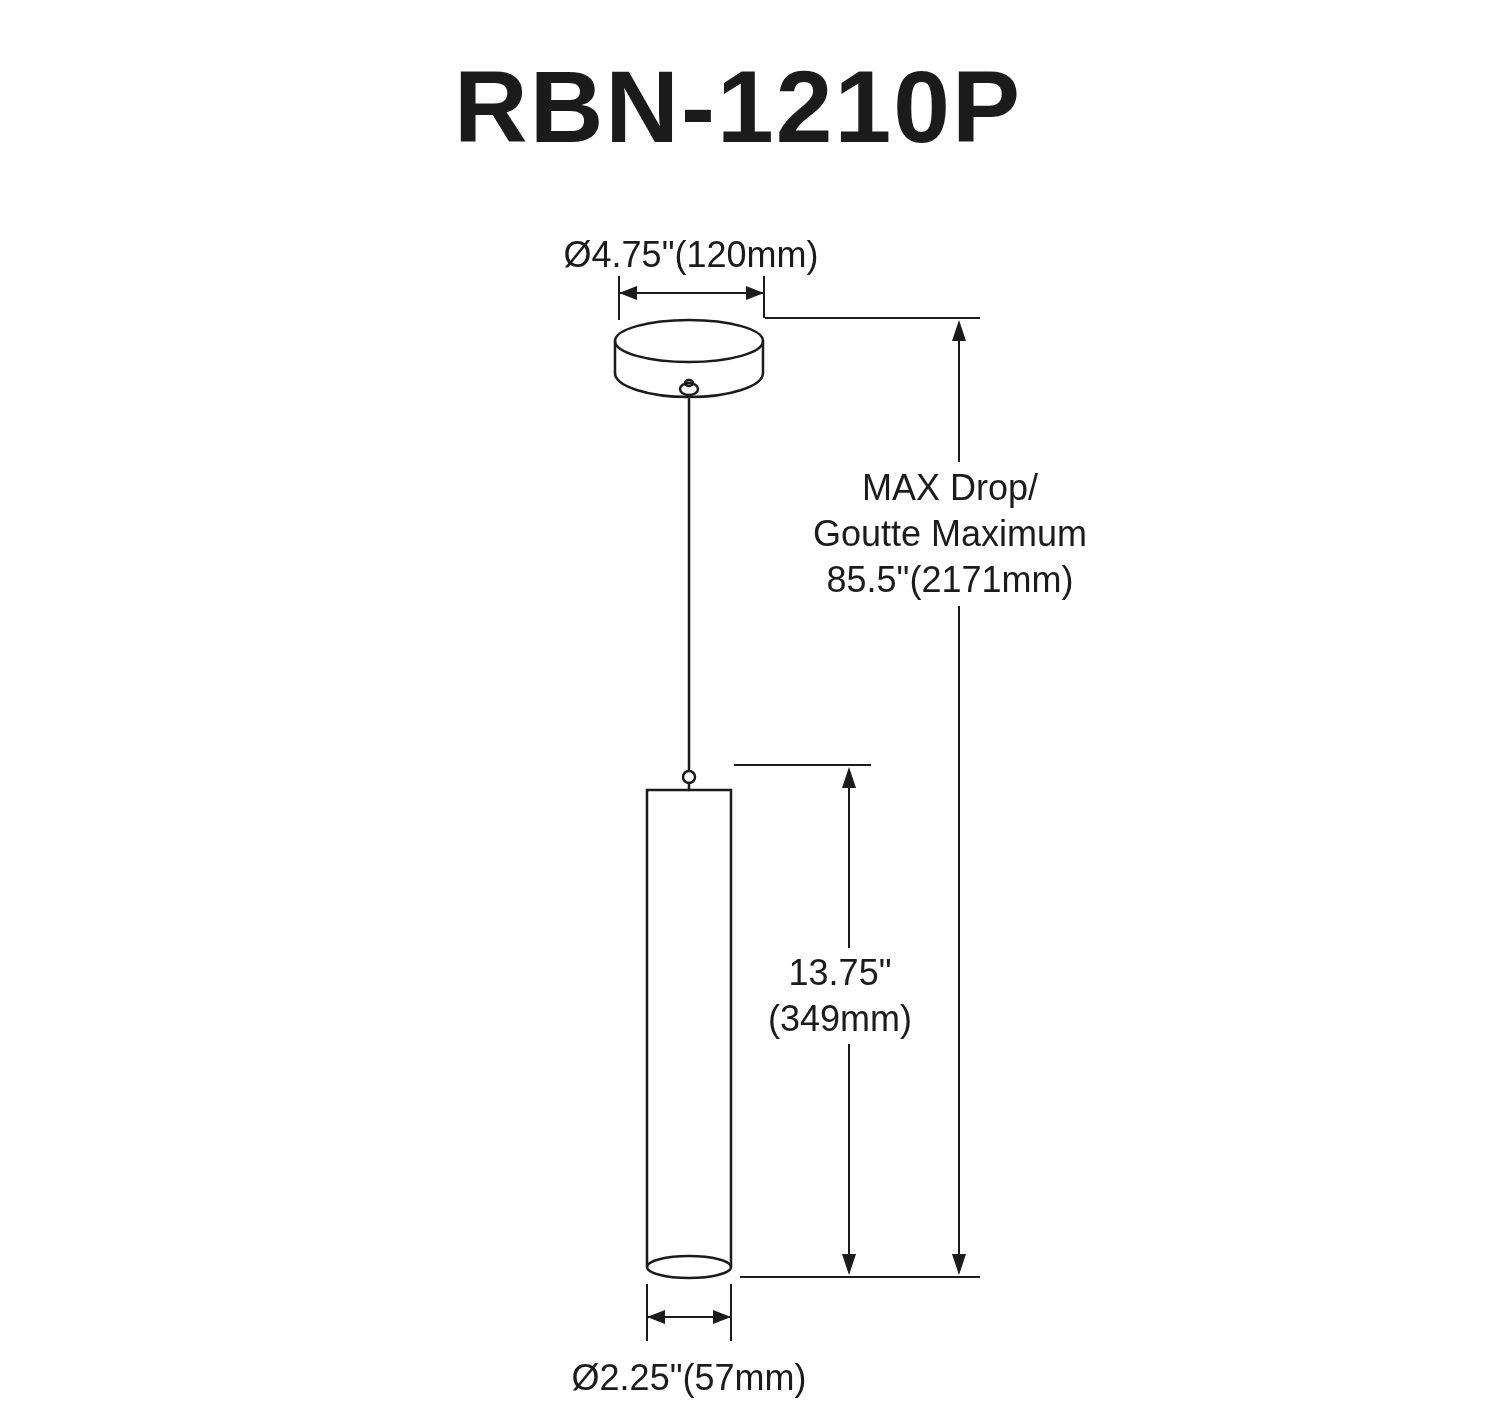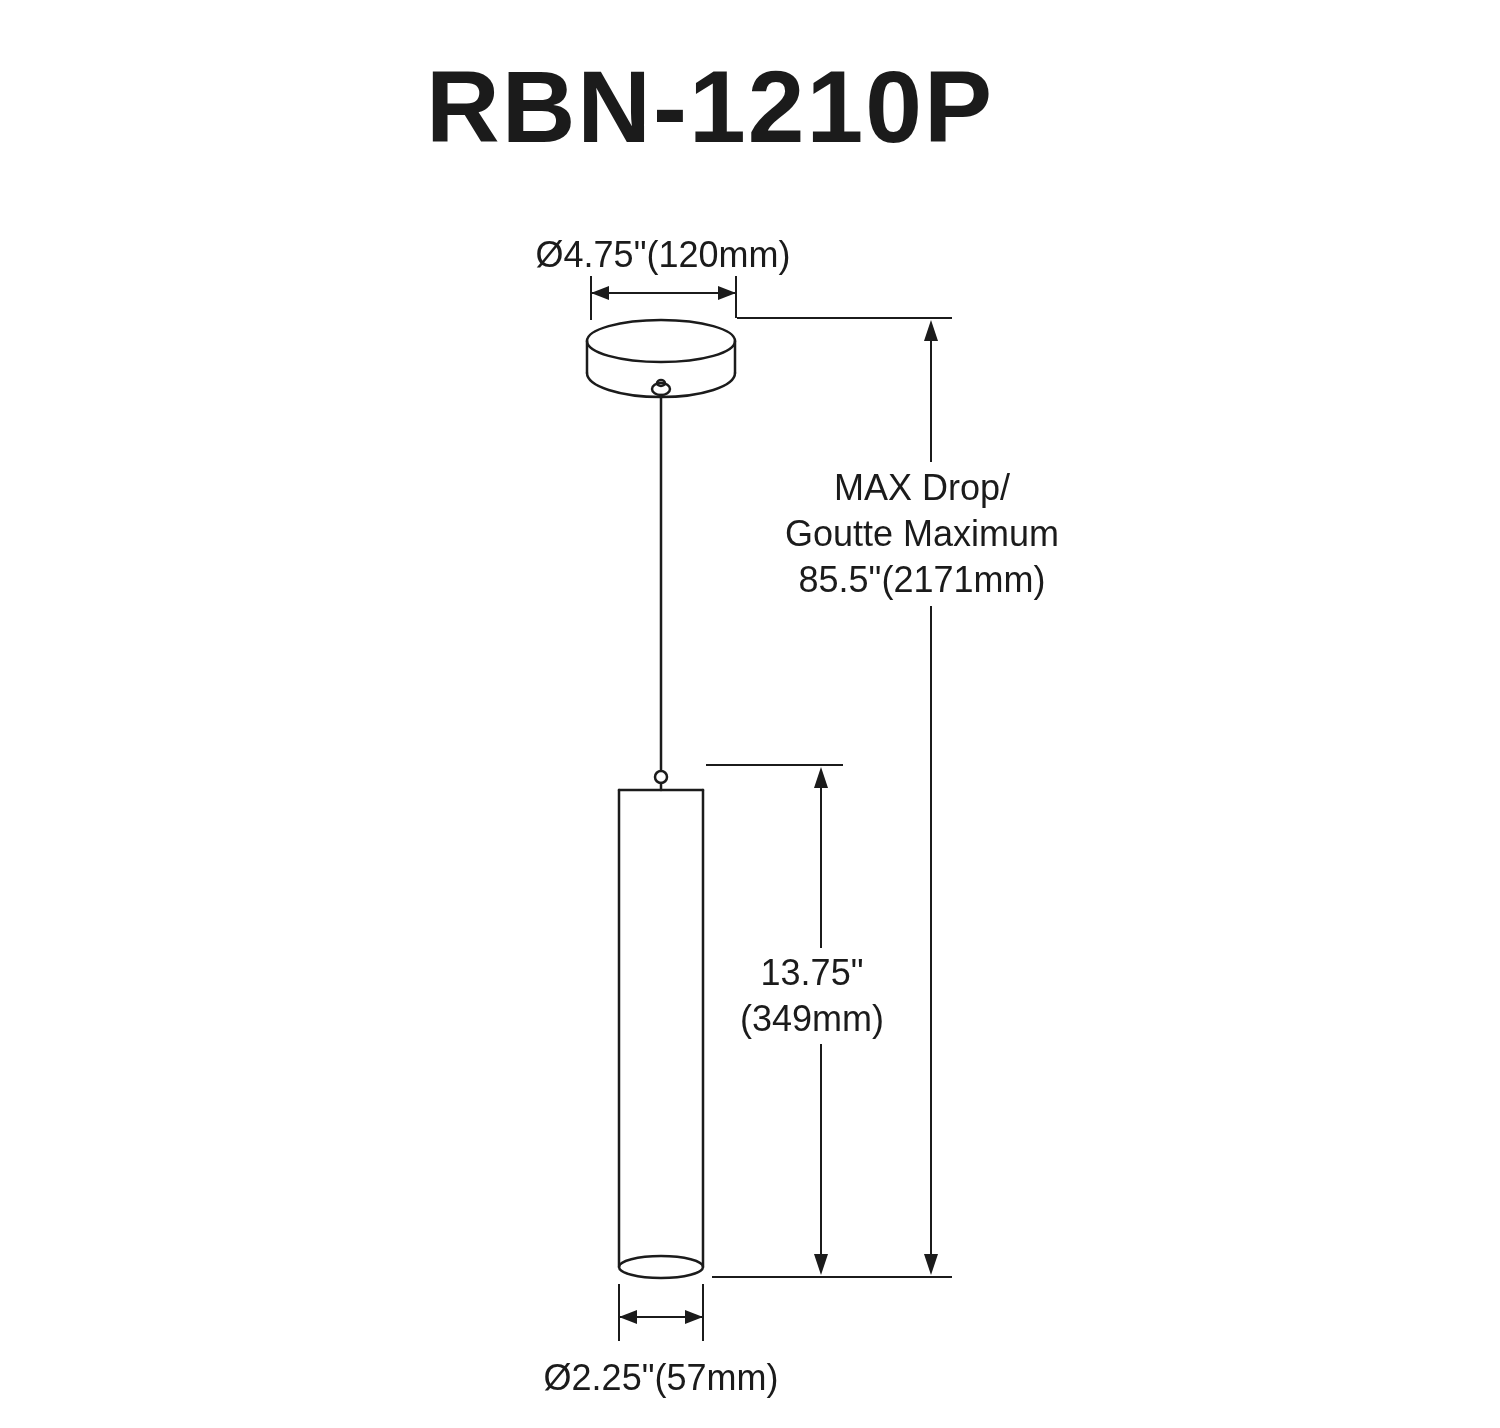--- a/index.html
+++ b/index.html
@@ -2,20 +2,21 @@
 <html><head>
 <meta charset="utf-8">
 <style>
   html, body { margin: 0; padding: 0; background: #ffffff; }
   .page {
     position: relative;
     width: 1420px;
     height: 1428px;
     background: #ffffff;
     overflow: hidden;
+    padding-left: 28px;
   }
   svg { display: block; }
   svg text {
     font-family: "Liberation Sans", "DejaVu Sans", sans-serif;
     fill: #1b1b1b;
   }
   .title-text {
     font-size: 102px;
     font-weight: bold;
     letter-spacing: 2px;

